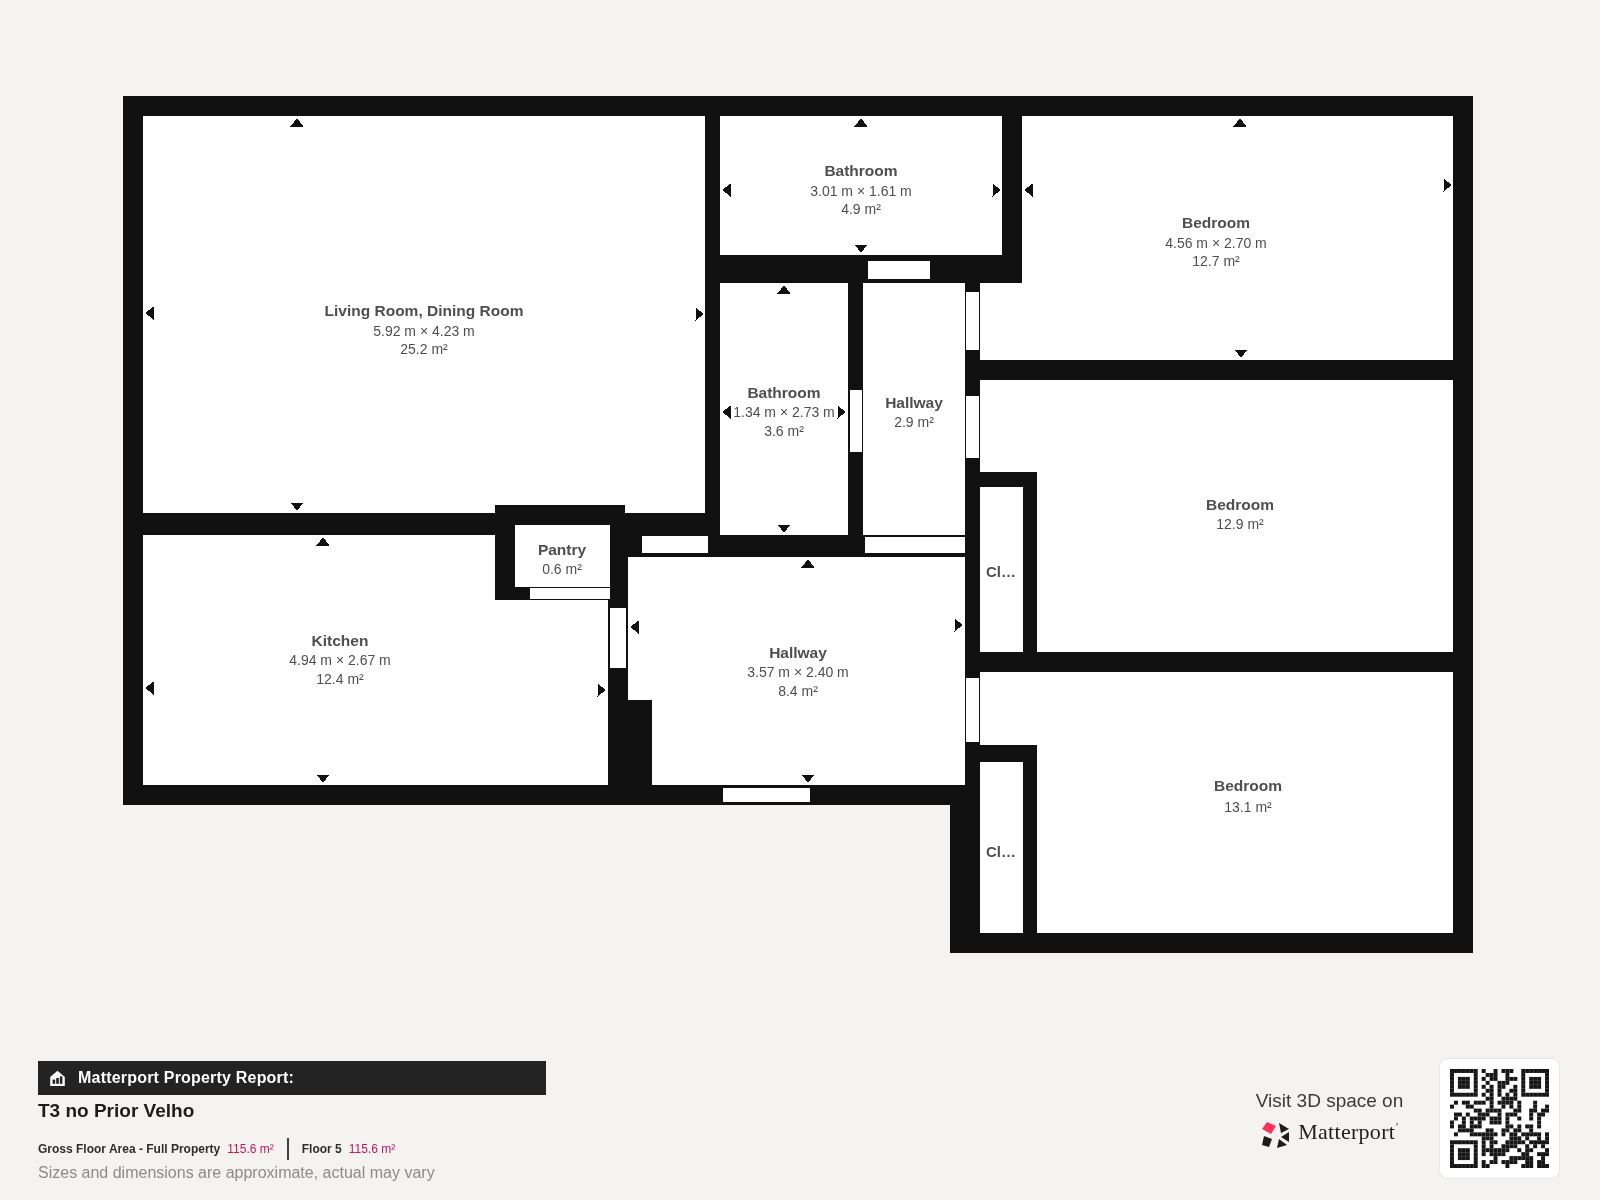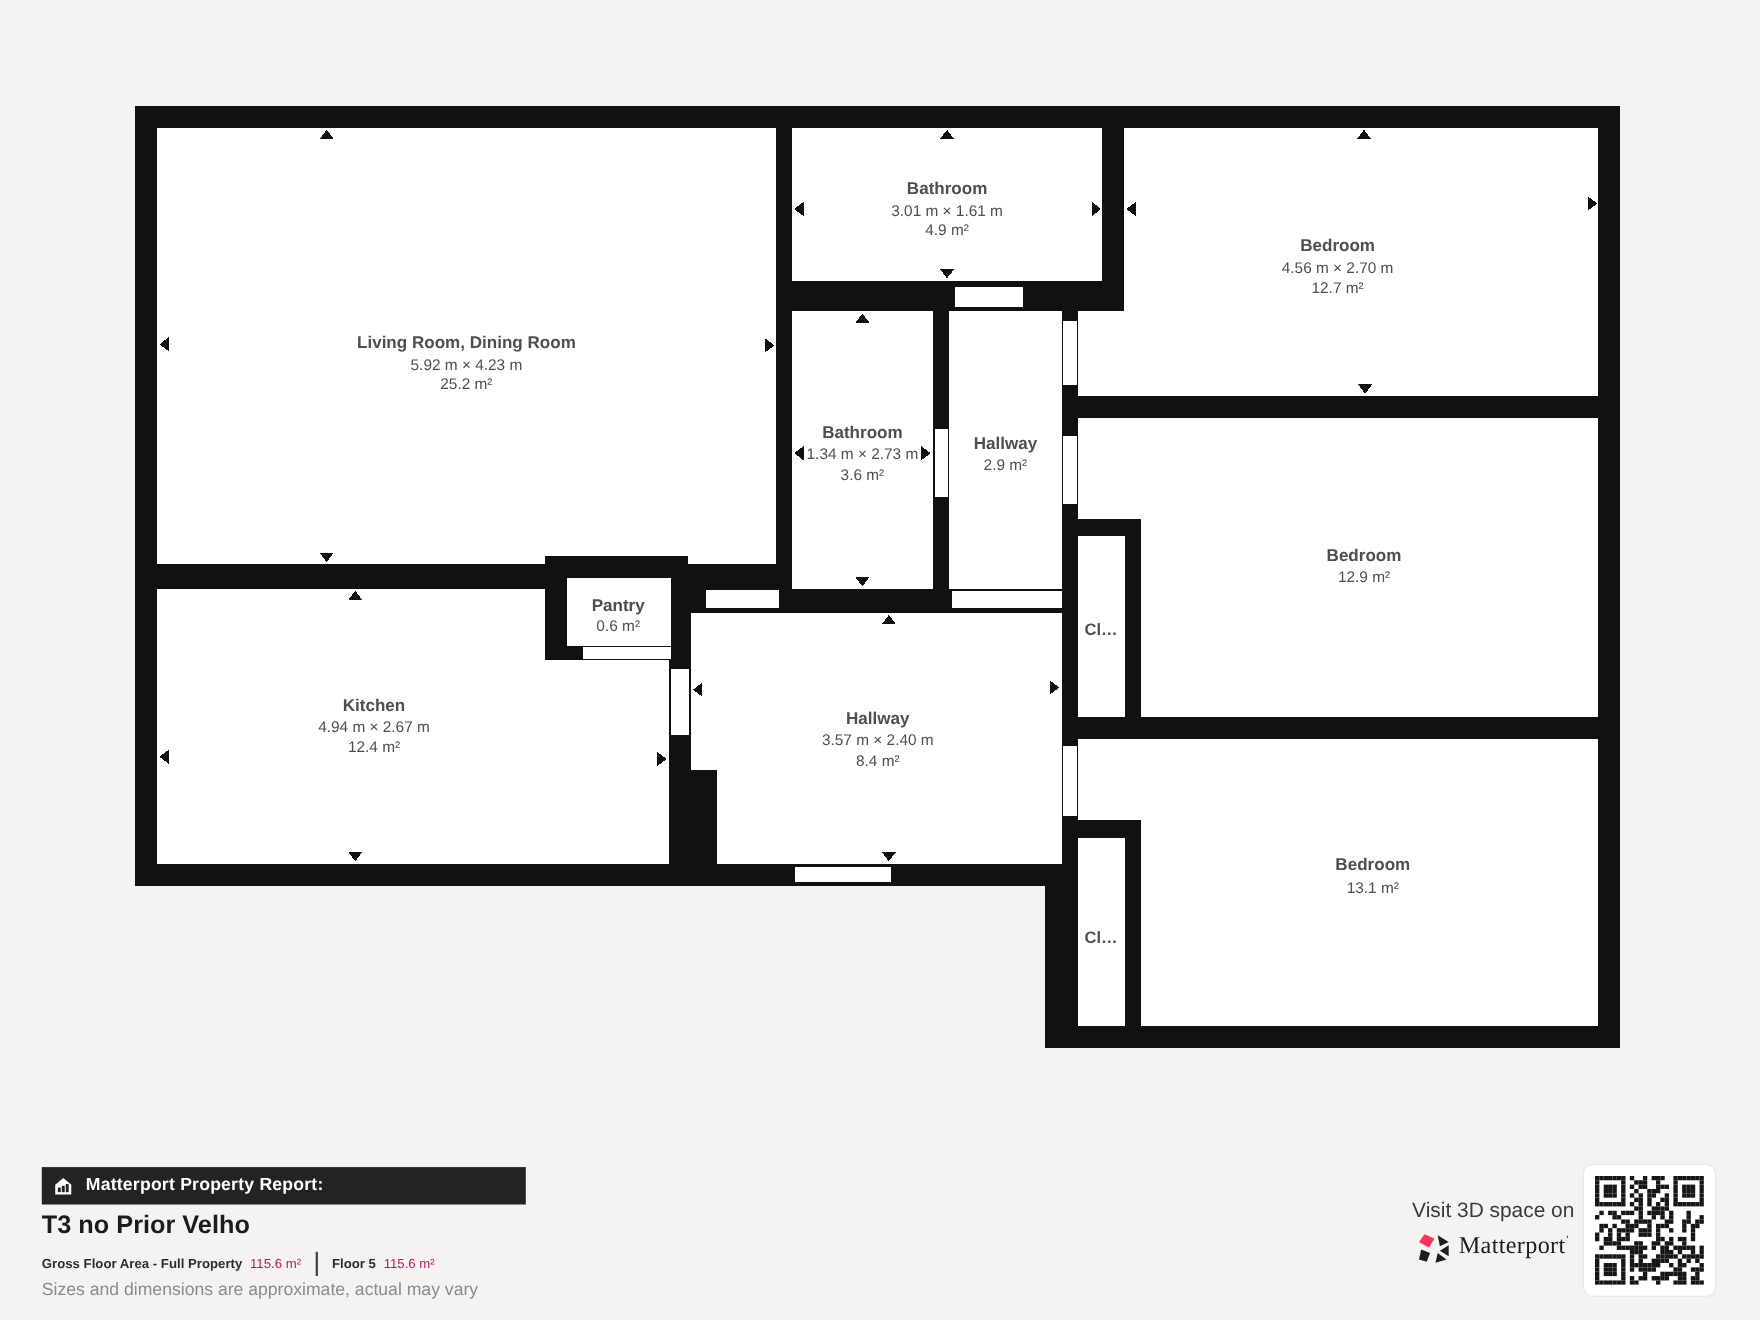--- a/index.html
+++ b/index.html
@@ -14,31 +14,31 @@
   .room{fill:var(--room_fill);}
   .wallfill{fill:var(--wall);}
   .door{fill:var(--room_fill);}
   text{fill:var(--label_text);}
   .rname{font-size:15.5px;font-weight:bold;}
   .rdim{font-size:14px;}
   .rarea{font-size:14px;}
   .clname{font-size:15px;font-weight:bold;}
 
   
-  .banner{position:absolute;left:38px;top:1061px;width:440px;height:34px;
+  .banner{position:absolute;left:38px;top:1061px;width:508px;height:34px;
           background:var(--banner_bg);display:flex;align-items:center;}
   .banner .bicon{margin-left:10px;width:19px;height:19px;flex:0 0 auto;}
   .banner .btxt{color:#ffffff;font-weight:bold;font-size:16px;margin-left:11px;letter-spacing:.2px;}
-  .ptitle{position:absolute;left:38px;top:1100px;font-size:23px;font-weight:bold;color:#1c1c1c;}
+  .ptitle{position:absolute;left:38px;top:1100px;font-size:19px;font-weight:bold;color:#1c1c1c;}
   .inforow{position:absolute;left:38px;top:1138px;display:flex;align-items:center;font-size:12px;color:#2e2e2e;}
   .inforow .lab{font-weight:bold;}
   .inforow .val{font-weight:normal;color:#be185d;margin-left:7px;}
   .vdiv{width:2px;height:22px;background:#3f3f3f;margin:0 13px;}
   .disclaimer{position:absolute;left:38px;top:1164px;font-size:16px;color:#8b8b8b;}
-  .cta{position:absolute;left:1260px;top:1090px;width:195px;text-align:center;}
+  .cta{position:absolute;left:1232px;top:1090px;width:195px;text-align:center;}
   .cta .visit{font-size:19px;color:#3a3a3a;}
   .logo-row{margin-top:7px;display:flex;align-items:flex-start;justify-content:center;cursor:pointer;}
   .logo-row svg{width:30px;height:30px;}
   .wordmark{font-family:"Liberation Serif", serif;font-size:22px;color:#1d1d1d;margin-left:8px;letter-spacing:.3px;}
   .tm{font-size:10px;vertical-align:9px;color:#1d1d1d;}
   .qrbox{position:absolute;left:1440px;top:1059px;width:119px;height:119px;background:#ffffff;
          border-radius:8px;box-shadow:0 0 0 1px #e8e7e5;}
   .qrbox svg{position:absolute;left:10px;top:10px;width:99px;height:99px;}
 </style>
 </head>

